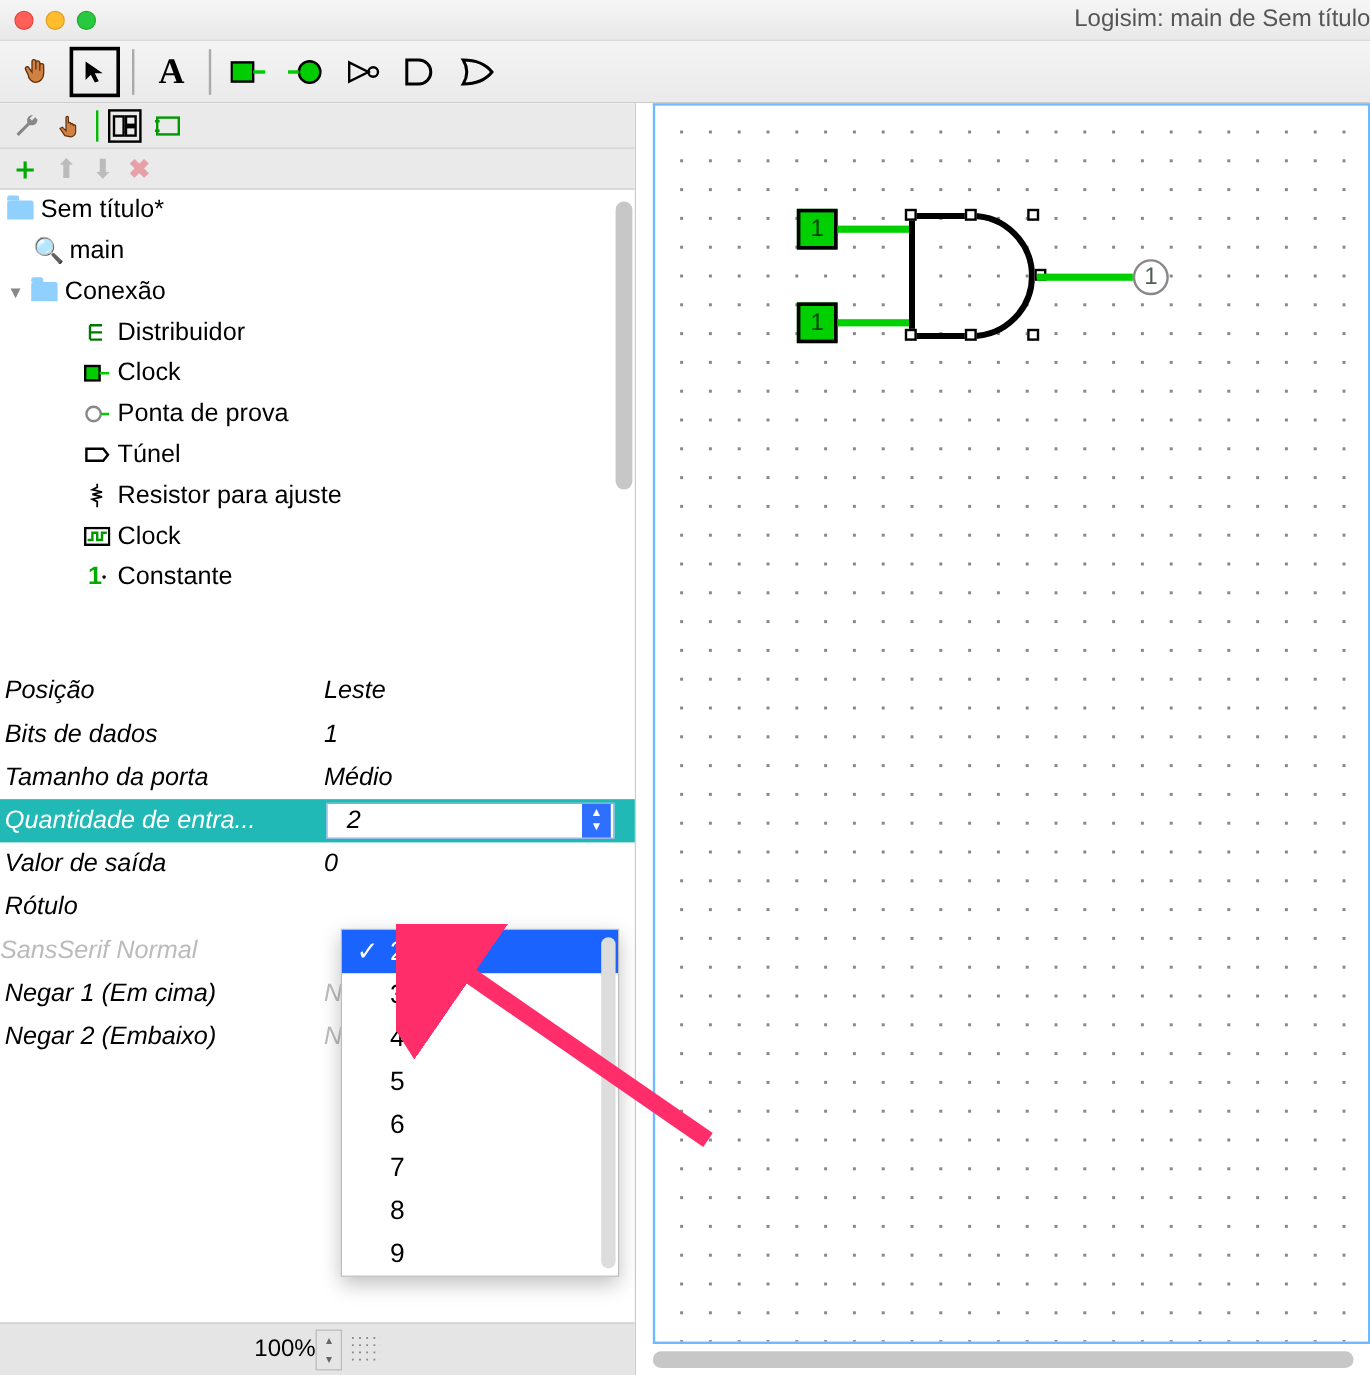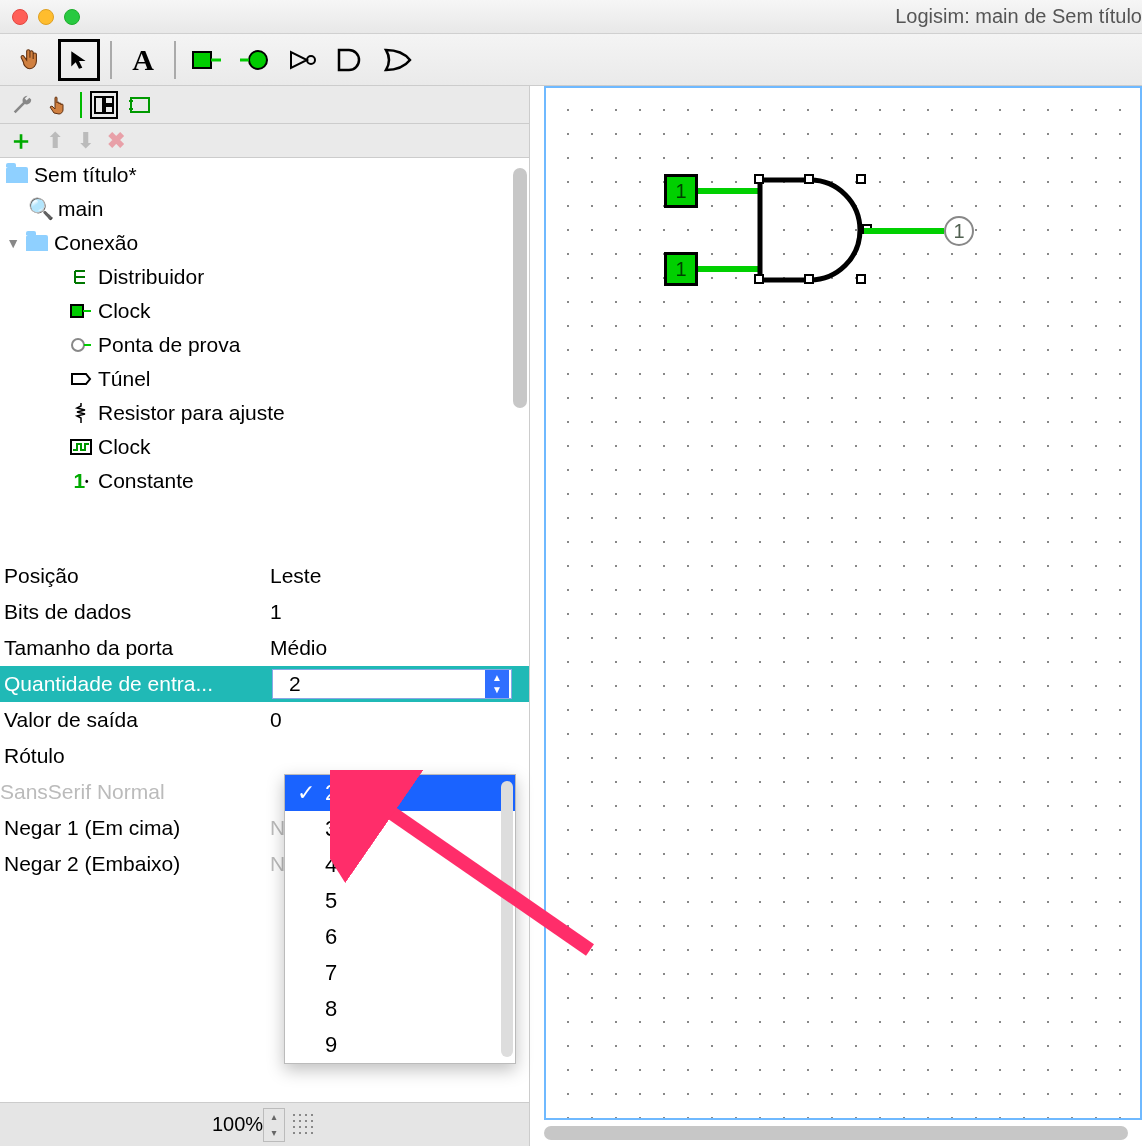--- a/index.html
+++ b/index.html
@@ -61,21 +61,21 @@
   .tree-row{display:flex;align-items:center;height:34px;padding-left:6px;gap:6px;font-size:21px;text-align:right;}
   .tree-row.lvl1{padding-left:30px;}
   .tree-row.lvl2{padding-left:70px;}
   .folder-icon{width:22px;height:16px;background:#8fd0ff;border-radius:2px 2px 0 0;position:relative;}
   .folder-icon:before{content:"";position:absolute;top:-4px;left:0;width:10px;height:4px;background:#8fd0ff;border-radius:2px 2px 0 0;}
   .tri{color:#888;font-size:14px;width:14px;}
   .ci{width:22px;height:20px;display:inline-flex;align-items:center;justify-content:center;}
 
   .sel-header{background:#eee;border-top:2px solid #bbb;border-bottom:1px solid #ccc;text-align:center;font-weight:bold;font-size:24px;padding:6px 0;}
   .props{font-size:21px;}
-  .prow{display:flex;align-items:center;height:36px;border-bottom:1px solid transparent;}
+  .prow{display:flex;align-items:center;height:36px;border-bottom:1px solid transparent;font-style:italic;}
   .plabel{width:270px;padding-left:4px;}
   .pval{flex:1;}
   .prow.active{background:#20b9b6;}
   .prow.active .plabel{color:#fff;}
   .combo{
     margin-left:2px; width:240px; height:30px; background:#fff;
     border:1px solid #8aa7e6; display:flex; align-items:center; justify-content:space-between;
     padding:0 2px 0 16px;
   }
   .combo-caps{width:24px;height:28px;background:#2f6fff;display:flex;flex-direction:column;align-items:center;justify-content:center;gap:2px;}

